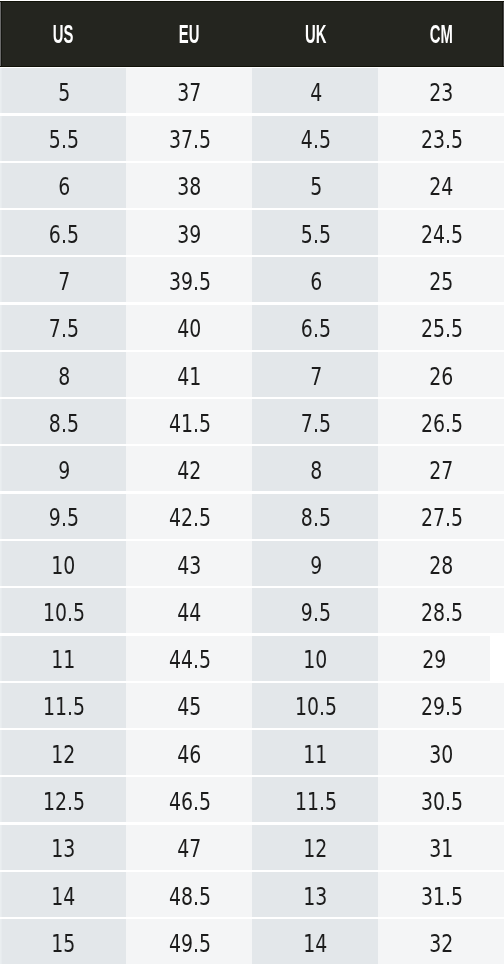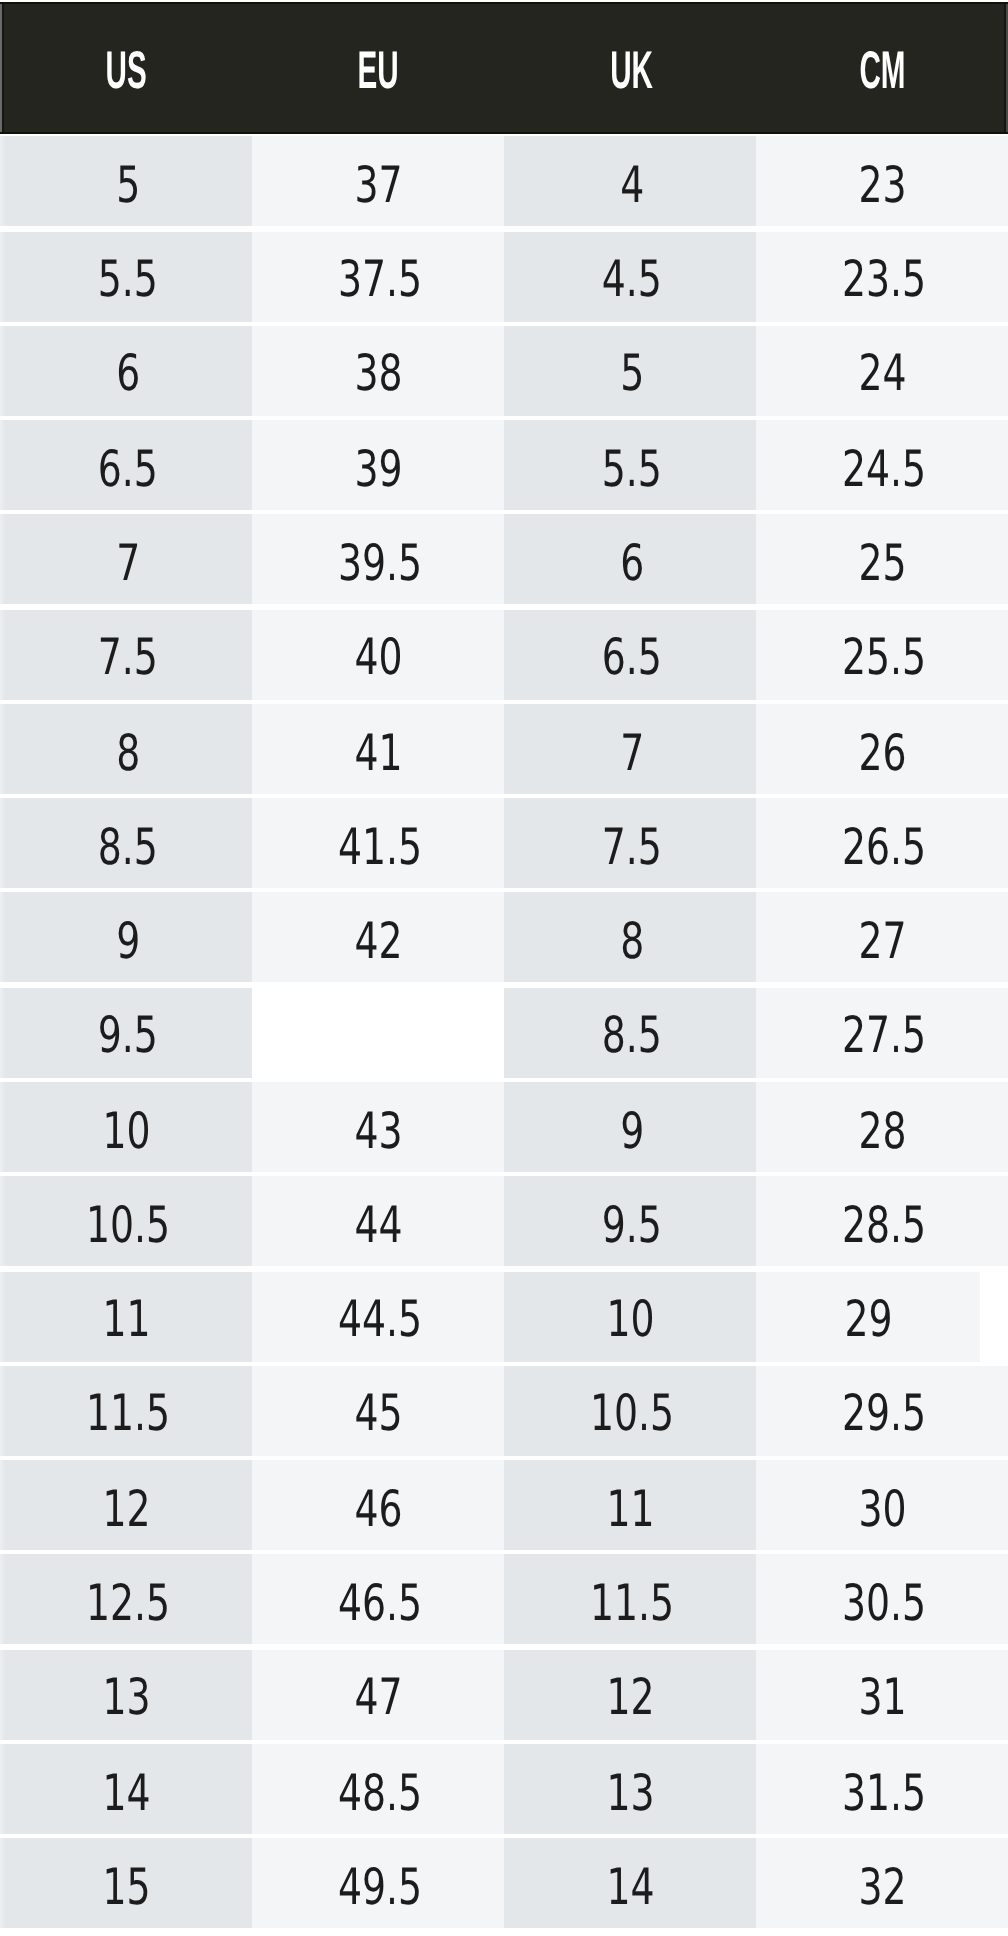--- a/index.html
+++ b/index.html
@@ -184,20 +184,21 @@
       </div>
       <div class="trow" style="top: 378.24px;">
         <div class="tcell odd-col" style="left: 0px; width: 126px;"><span class="v">9</span></div>
         <div class="tcell even-col" style="left: 126px; width: 126px;"><span class="v">42</span></div>
         <div class="tcell odd-col" style="left: 252px; width: 126px;"><span class="v">8</span></div>
         <div class="tcell even-col" style="left: 378px; width: 126px;"><span class="v">27</span></div>
         <div class="edge-l"></div>
       </div>
       <div class="trow" style="top: 425.52px;">
         <div class="tcell odd-col" style="left: 0px; width: 126px;"><span class="v">9.5</span></div>
+        <div class="tcell even-col" style="left: 126px; width: 126px;"><span class="v">42.5</span></div>
         <div class="tcell odd-col" style="left: 252px; width: 126px;"><span class="v">8.5</span></div>
         <div class="tcell even-col" style="left: 378px; width: 126px;"><span class="v">27.5</span></div>
         <div class="edge-l"></div>
       </div>
       <div class="trow" style="top: 472.8px;">
         <div class="tcell odd-col" style="left: 0px; width: 126px;"><span class="v"><span class="one">1</span>0</span></div>
         <div class="tcell even-col" style="left: 126px; width: 126px;"><span class="v">43</span></div>
         <div class="tcell odd-col" style="left: 252px; width: 126px;"><span class="v">9</span></div>
         <div class="tcell even-col" style="left: 378px; width: 126px;"><span class="v">28</span></div>
         <div class="edge-l"></div>

